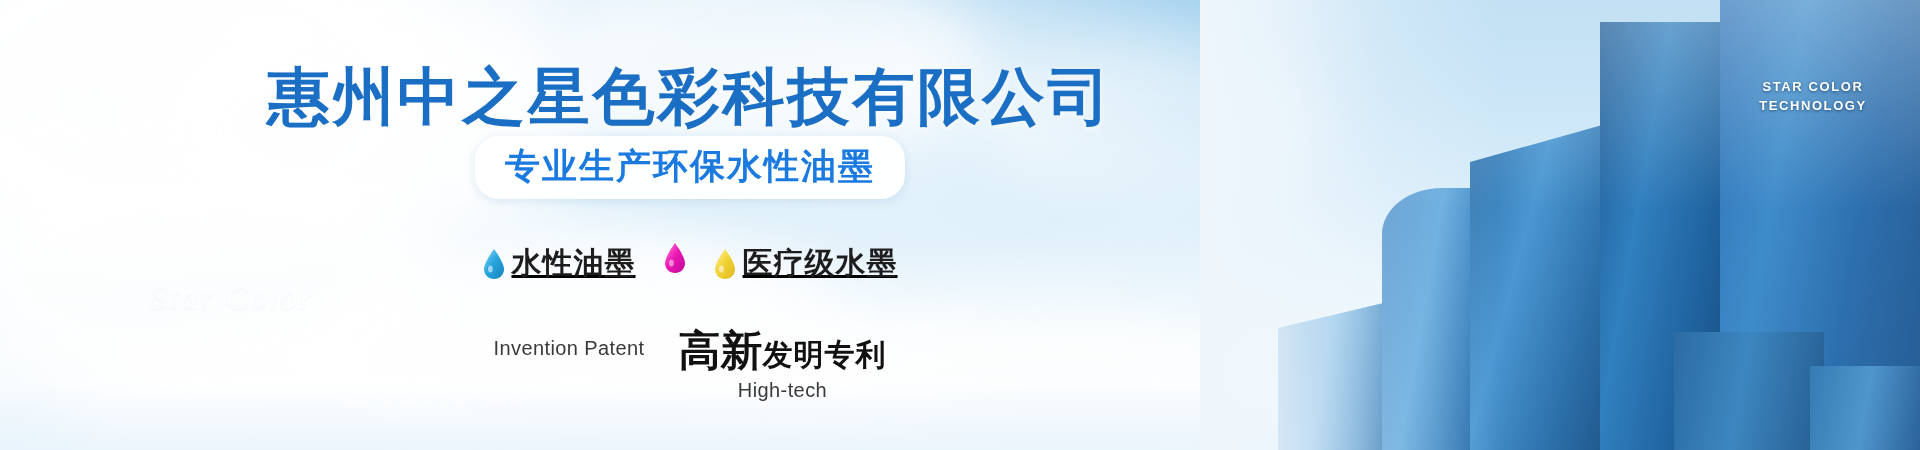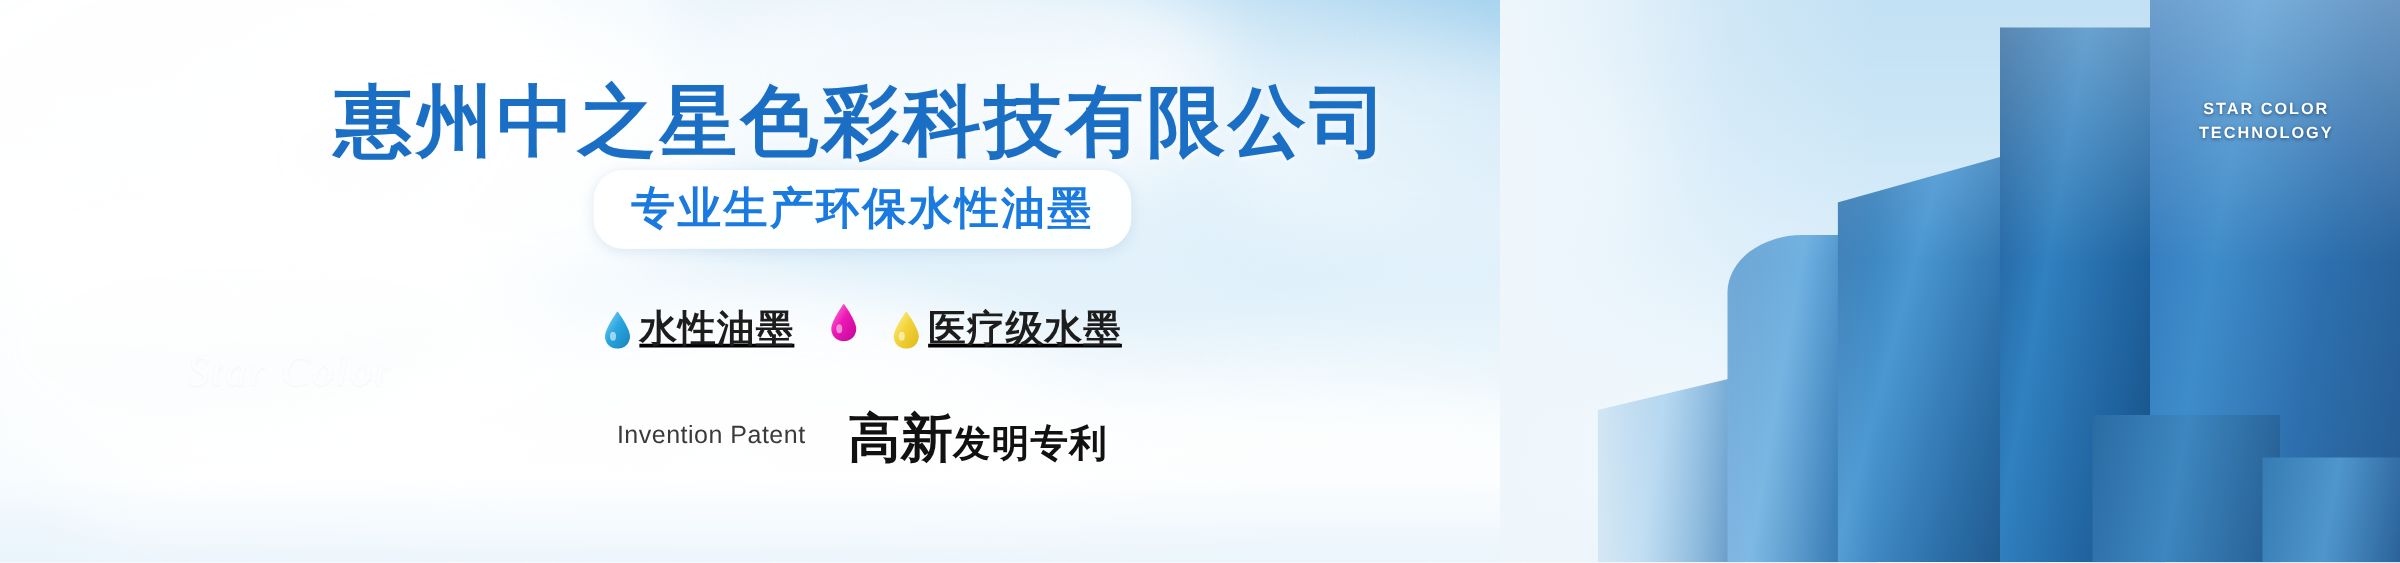--- a/index.html
+++ b/index.html
@@ -265,18 +265,19 @@
     <div class="badges">
 
       <div class="badge">
         <div class="badge-sub">Invention Patent</div>
       </div>
 
       <div class="badge">
         <div class="badge-main">
           <span class="badge-big">高新</span><span class="badge-small">发明专利</span>
         </div>
+        <div class="badge-sub">High-tech</div>
       </div>
 
     </div>
 
   </div>
 </div>
 
 </body></html>

